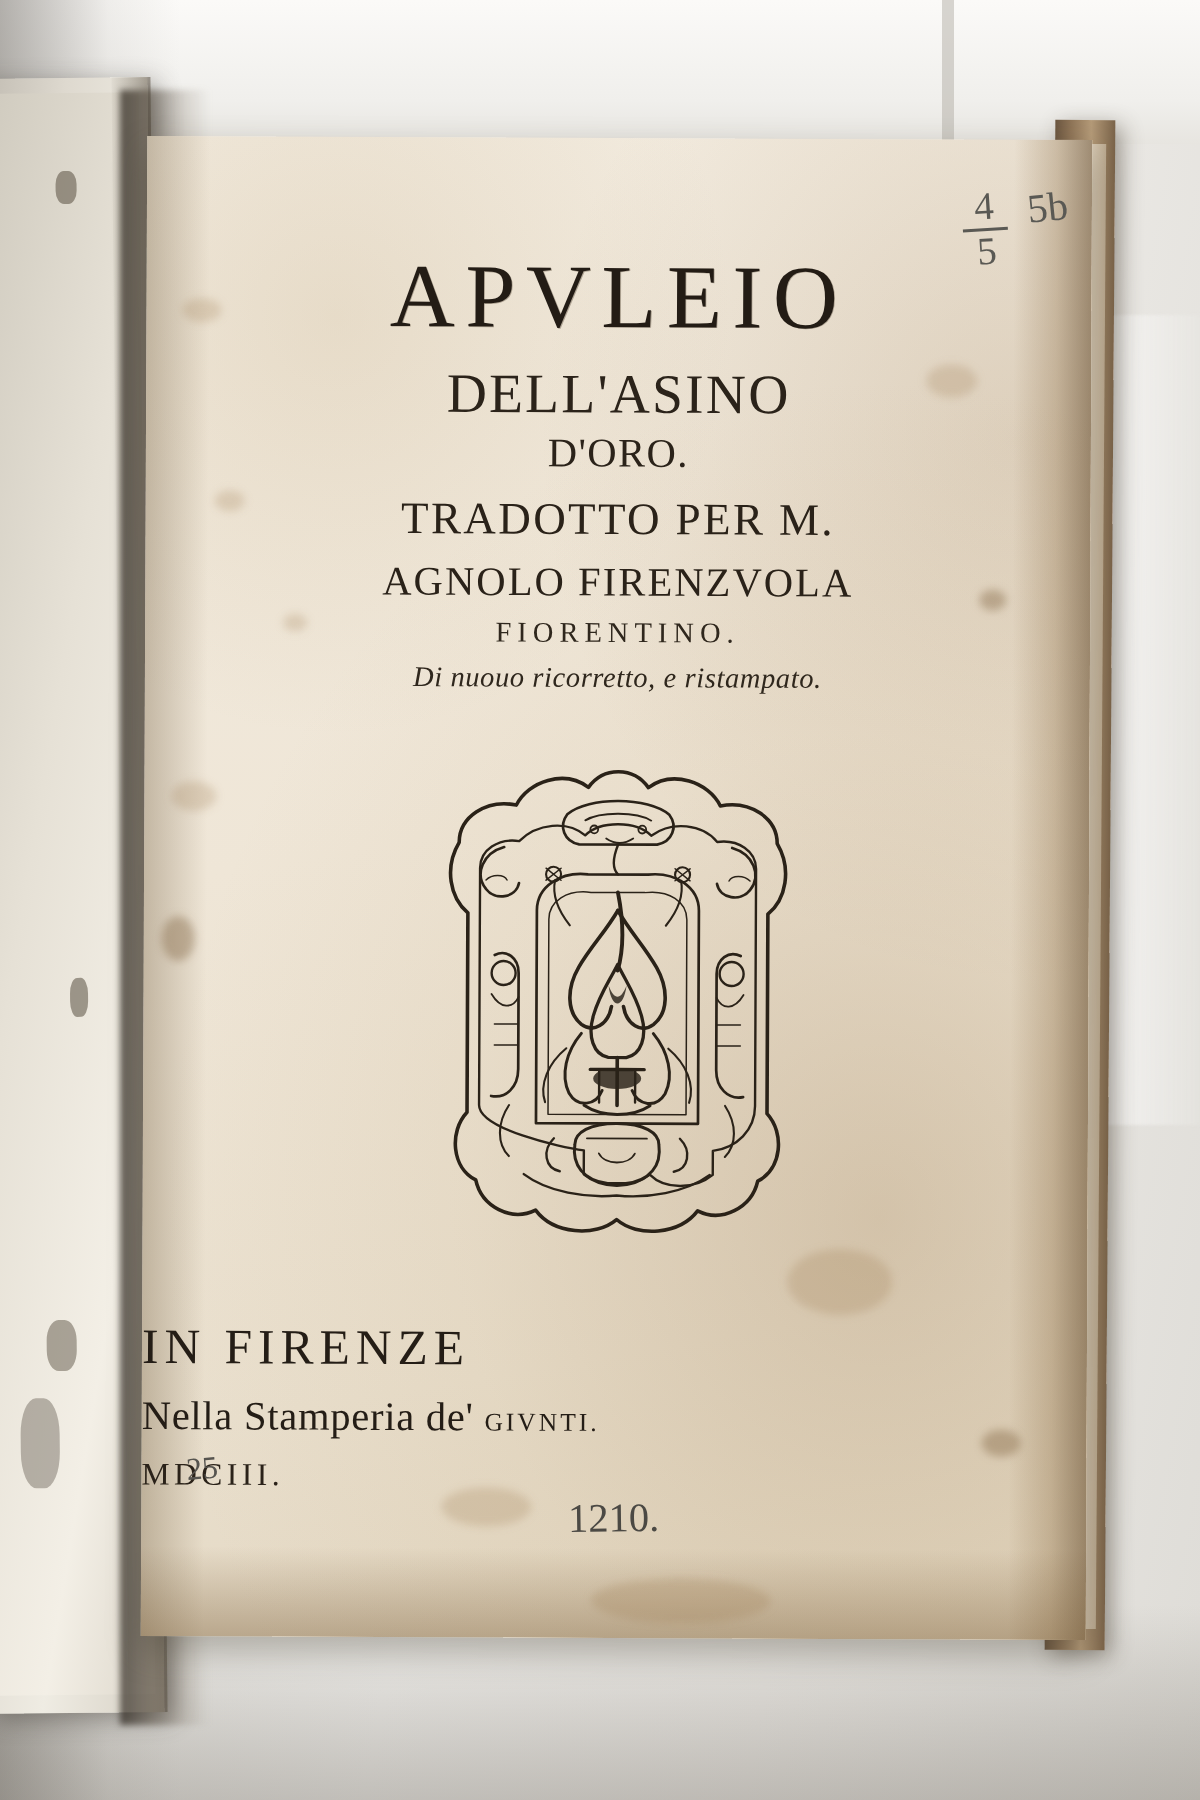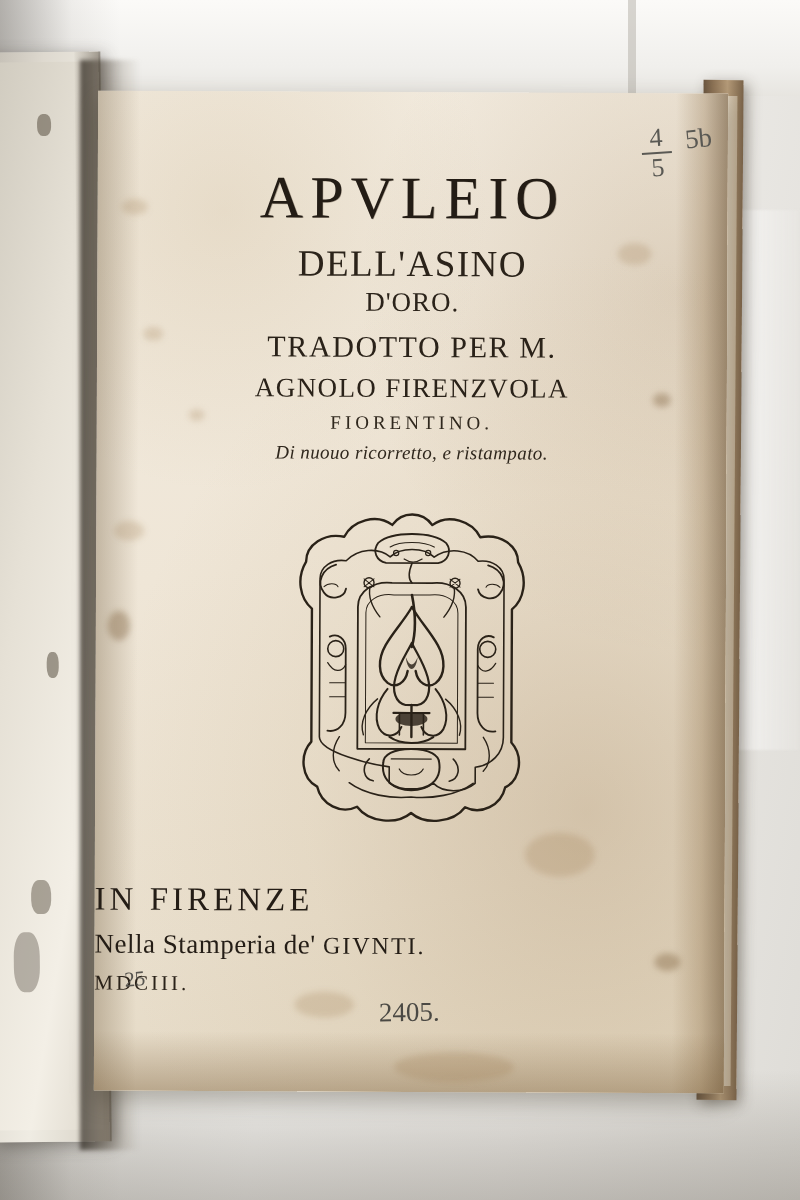--- a/index.html
+++ b/index.html
@@ -188,21 +188,21 @@
     letter-spacing: 4px;
     color: #241d16;
   }
   .imprint-2 {
     position: absolute;
     top: 838px; left: 0; width: 100%;
     font-size: 27px;
     letter-spacing: 0.5px;
     color: #241d16;
   }
-  .imprint-2 .smallcaps { font-size: 24px; letter-spacing: 2px; }
+  .imprint-2 .smallcaps { font-size: 17px; letter-spacing: 2px; }
   .imprint-3 {
     position: absolute;
     top: 880px; left: 0; width: 100%;
     font-size: 21px;
     letter-spacing: 3px;
     color: #2a2219;
   }
 
   
   .device {
@@ -414,17 +414,17 @@
     <div class="imprint-3 line">MDCIII.</div>
 
     <div class="ann ann-shelf">
       <span class="num-top">4</span>
       <span class="rule"></span>
       <span class="num-bot">5</span>
     </div>
     <div class="ann-shelf-right">5b</div>
 
     <div class="ann ann-price">25</div>
-    <div class="ann ann-year">2405.</div>
+    <div class="ann ann-year">1210.</div>
 
   </div>
 
 </div>
 
 </body></html>

